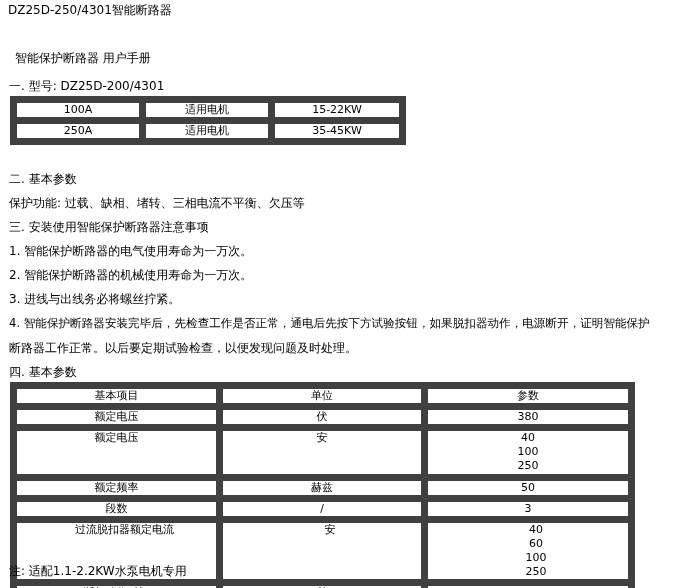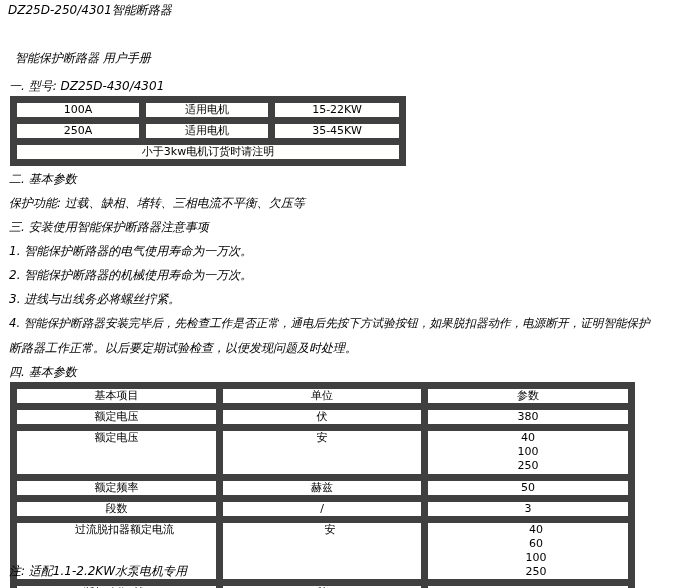--- a/index.html
+++ b/index.html
@@ -2,21 +2,21 @@
 <html><head>
 <meta charset="utf-8">
 <style>
   html, body { margin: 0; padding: 0; background: #ffffff; }
   body {
     width: 683px; height: 588px; overflow: hidden; position: relative;
     font-family: "DejaVu Sans", "Liberation Sans", sans-serif;
     color: #000000;
     font-size: 12px;
   }
-  .abs { position: absolute; white-space: nowrap; font-style: italic; }
+  .abs { position: absolute; white-space: nowrap; }
   .top-title { left: 8px; top: 3px; font-size: 12px; line-height: 14px; }
   .main-title { left: 15px; top: 48px; font-size: 12px; line-height: 20px; }
   .line { left: 9px; font-size: 12px; line-height: 14px; }
 
   table.grid {
     position: absolute;
     border-collapse: collapse;
     table-layout: fixed;
     font-size: 11px;
   }
@@ -35,41 +35,38 @@
   .t2 tr.r1 td { height: 14px; }
   .t2 tr.r3 td { height: 43px; }
   .t2 tr.r6 td { height: 56px; padding-left: 16px; }
 </style>
 </head>
 <body>
 
 <div class="abs top-title">DZ25D-250/4301智能断路器</div>
 <div class="abs main-title">智能保护断路器 用户手册</div>
 
-<div class="abs line" style="top:79px;">一. 型号: DZ25D-430/4301</div>
+<div class="abs line" style="top:79px;">一. 型号: DZ25D-200/4301</div>
 
 <table class="grid t1">
   <colgroup>
       <col style="width:129px">
       <col style="width:129px">
       <col style="width:131px">
     </colgroup>
   <tbody>
       <tr>
     <td>100A</td>
     <td>适用电机</td>
     <td>15-22KW</td>
   </tr>
   <tr>
     <td>250A</td>
     <td>适用电机</td>
     <td>35-45KW</td>
-  </tr>
-  <tr>
-    <td colspan="3">小于3kw电机订货时请注明</td>
   </tr>
 </tbody>
   </table>
 
 <div class="abs line" style="top:172px;">二. 基本参数</div>
 <div class="abs line" style="top:196px;">保护功能: 过载、缺相、堵转、三相电流不平衡、欠压等</div>
 
 <div class="abs line" style="top:220px;">三. 安装使用智能保护断路器注意事项</div>
 <div class="abs line" style="top:244px;">1. 智能保护断路器的电气使用寿命为一万次。</div>
 <div class="abs line" style="top:268px;">2. 智能保护断路器的机械使用寿命为一万次。</div>

